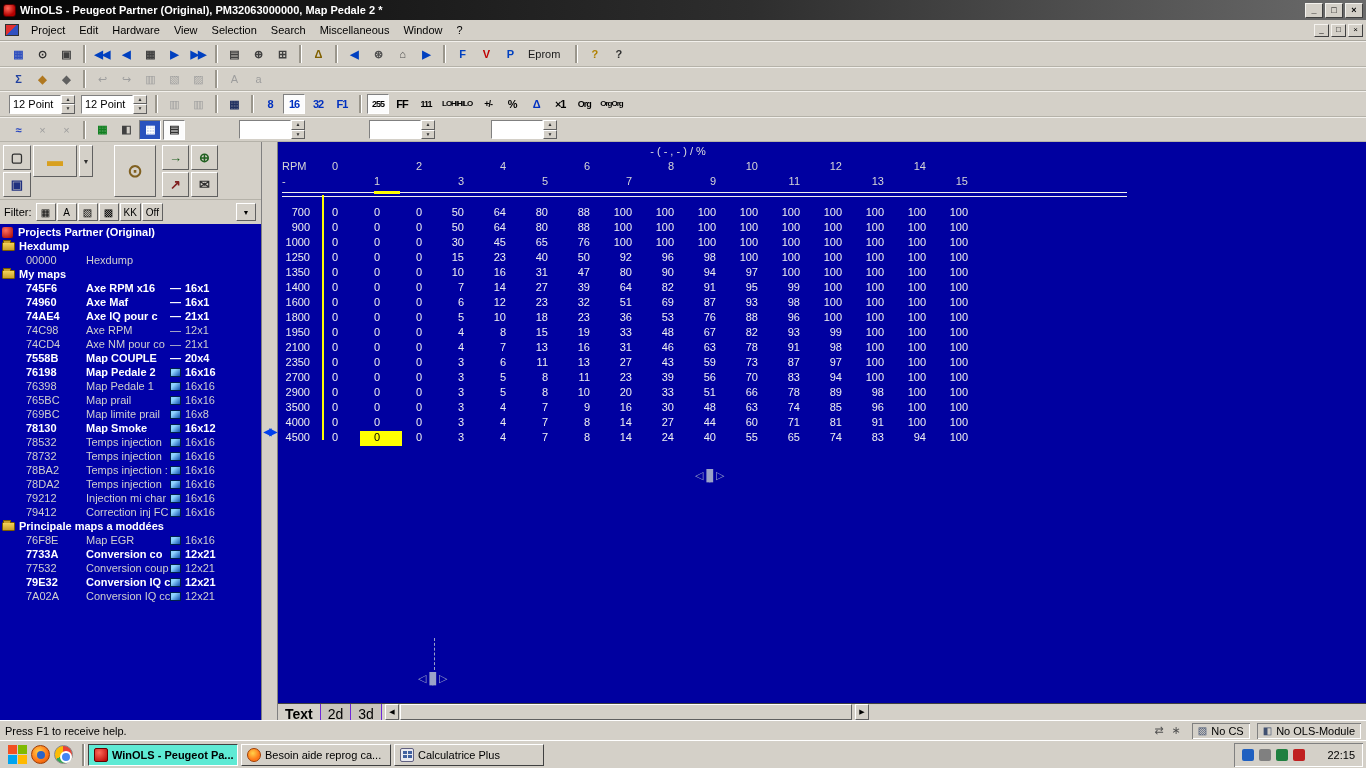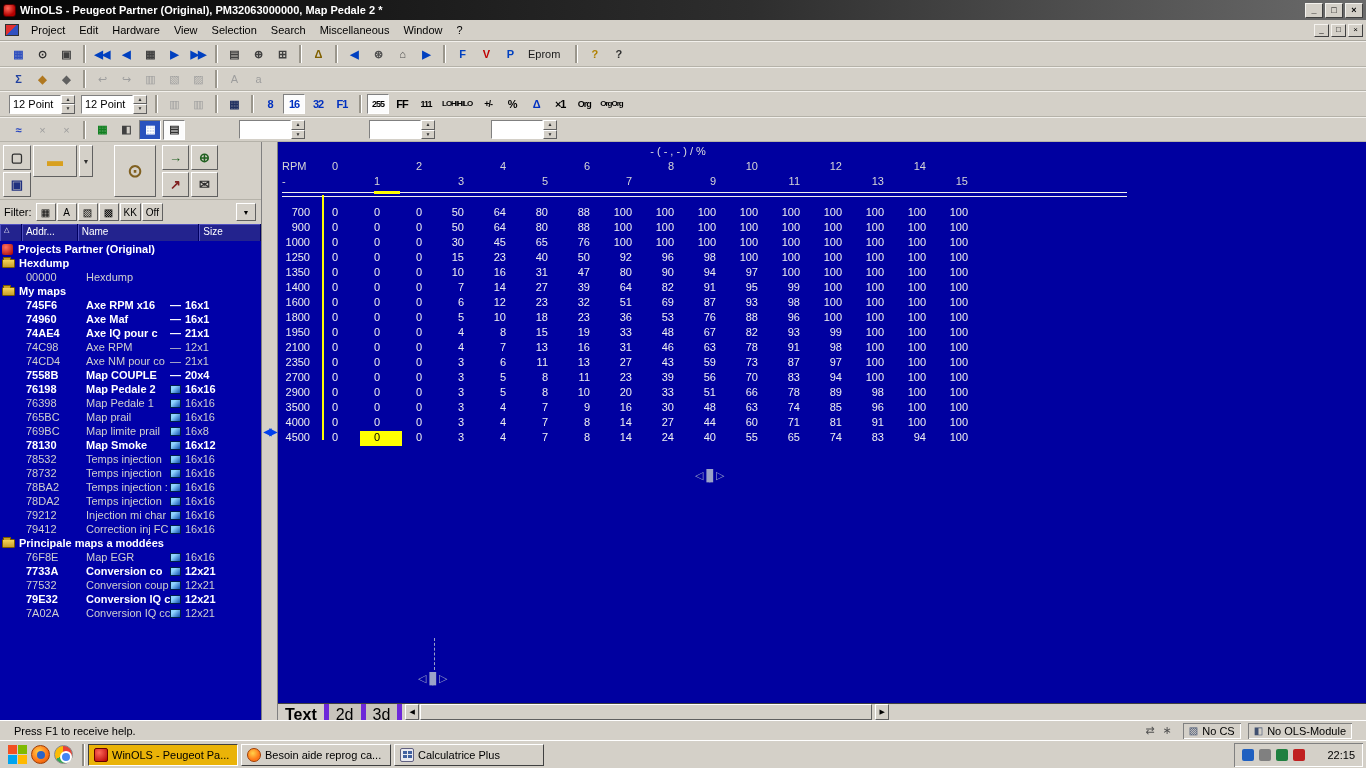--- a/index.html
+++ b/index.html
@@ -76,47 +76,47 @@
   .mapline{position:absolute;top:50px;left:4px;width:845px;height:5px;border-top:1px solid #efefef;border-bottom:1px solid #efefef}
   .mapline-yellow{position:absolute;top:49px;left:96px;width:26px;height:3px;background:#ffff00}
   .vline{position:absolute;top:53px;left:44px;width:2px;height:245px;background:#ffff00}
   .mapgrid{position:absolute;top:64px;left:4px;display:grid;grid-template-columns:36px repeat(16,42px);grid-auto-rows:15px}
   .mapgrid .cell{text-align:right;padding-right:22px;color:#f0f0f0}
   .mapgrid .rpmcell{text-align:right;padding-right:8px;color:#f0f0f0}
   .mapgrid .cell.sel{background:#ffff00;color:#000}
   .pan{position:absolute;color:#9aa2c8;font-size:11px;letter-spacing:-1px}
   .dashline{position:absolute;left:156px;top:496px;height:32px;border-left:1px dashed #9aa2c8}
   .tabstrip{position:absolute;left:0;right:0;bottom:0;height:17px;background:#d4d0c8;border-top:1px solid #404040;display:flex;align-items:stretch;color:#000}
-  .tab{padding:2px 7px 0;font-size:16px;border-right:5px solid #6d28d9;background:#c8c4bc}
+  .tab{padding:2px 7px 0;font-size:14px;border-right:1px solid #6d28d9;background:#c8c4bc}
   .tab.active{font-weight:bold;background:#d4d0c8;text-decoration:underline}
   .tarrow{width:14px;margin-left:3px;background:#d4d0c8;border:1px solid;border-color:#fff #606060 #606060 #fff;font-size:7px;line-height:14px;text-align:center}
   .hthumb{width:452px;margin-left:1px;background:#d4d0c8;border:1px solid;border-color:#fff #606060 #606060 #fff}
   .tfill{flex:1}
 
   
-  .statusbar{height:20px;display:flex;align-items:center;padding:0 14px;border-top:1px solid #fff}
+  .statusbar{height:20px;display:flex;align-items:center;padding:0 5px;border-top:1px solid #fff}
   .sb-help{white-space:nowrap}
   .sb-right{margin-left:auto;display:flex;align-items:center}
   .sb-flat{margin:0 4px;color:#505050;font-size:11px}
   .sb-panel{height:16px;display:flex;align-items:center;padding:0 6px;margin-left:7px;box-shadow:inset 1px 1px 0 #808080,inset -1px -1px 0 #fff;white-space:nowrap}
   .sb-ico{margin-right:4px;color:#405070;font-size:10px}
 
   
   .taskbar{height:28px;background:#d4d0c8;border-top:1px solid #fff;display:flex;align-items:center;padding:0 3px}
   .ql{display:flex;align-items:center;gap:4px;padding:0 5px}
   .ql-ic{width:19px;height:19px;position:relative}
   .win-logo{display:grid;grid-template-columns:9px 9px;grid-template-rows:9px 9px;gap:1px}
   .win-logo span{display:block}
   .ffx{border-radius:50%;background:radial-gradient(circle at 40% 35%,#ffd24a,#ff7a1a 55%,#d94f00);border:1px solid #a03c00}
   .ffx::after{content:"";position:absolute;left:5px;top:5px;width:8px;height:8px;border-radius:50%;background:#2a64c8}
   .chrome{border-radius:50%;background:conic-gradient(#ea4335 0 33%,#34a853 33% 66%,#fbbc05 66% 100%);border:1px solid #888}
   .chrome::after{content:"";position:absolute;left:5px;top:5px;width:8px;height:8px;border-radius:50%;background:#4285f4;border:2px solid #fff}
   .tdiv{width:2px;height:22px;background:#908c84;box-shadow:1px 0 0 #fff;margin:0 4px}
   .task{width:150px;height:22px;display:flex;align-items:center;gap:4px;padding:0 5px;margin-right:3px;background:#d4d0c8;border:1px solid;border-color:#fff #404040 #404040 #fff;white-space:nowrap;overflow:hidden}
-  .task.active{border-color:#404040 #fff #fff #404040;background:#eab308;font-weight:normal}
+  .task.active{border-color:#404040 #fff #fff #404040;background:#5eead4;font-weight:bold}
   .task-ic{width:14px;height:14px;flex:none;border-radius:2px}
   .ic-winols{background:radial-gradient(circle at 35% 30%,#ff6a5a,#b40000);border:1px solid #600}
   .ic-firefox{border-radius:50%;background:radial-gradient(circle at 40% 35%,#ffd24a,#ff7a1a 60%);border:1px solid #a03c00}
   .ic-calc{background:#e8e8f0;border:1px solid #606080;display:grid;grid-template-columns:4px 4px;grid-template-rows:3px 3px;gap:1px;padding:2px}
   .ic-calc span{background:#4060a0}
   .tray{margin-left:auto;height:24px;display:flex;align-items:center;gap:5px;padding:0 8px;box-shadow:inset 1px 1px 0 #808080,inset -1px -1px 0 #fff}
   .tray-ic{width:12px;height:12px;border-radius:2px}
   .tray-time{margin-left:17px}
 </style>
 </head>
@@ -408,26 +408,20 @@
           <div class="fbtn">A</div>
           <div class="fbtn">▧</div>
           <div class="fbtn">▩</div>
           <div class="fbtn">KK</div>
           <div class="fbtn">Off</div>
         </div>
       <div class="fspace"></div>
       <div class="fbtn" style="font-size:7px">▼</div>
     </div>
 
-    <div class="thead" id="treehead">
-        <div class="hc" style="width: 22px; font-size: 7px;">△</div>
-        <div class="hc" style="width: 56px;">Addr...</div>
-        <div class="hc" style="width: 122px;">Name</div>
-        <div class="hc" style="width: 62px;">Size</div>
-      </div>
     <div class="tree" id="tree">
         <div class="trow b">
           <span class="proj-chip"></span>
           <span>Projects Partner (Original)</span>
         </div>
         <div class="trow b">
           <span class="folder-chip"></span>
           <span>Hexdump</span>
         </div>
         <div class="trow entry">

